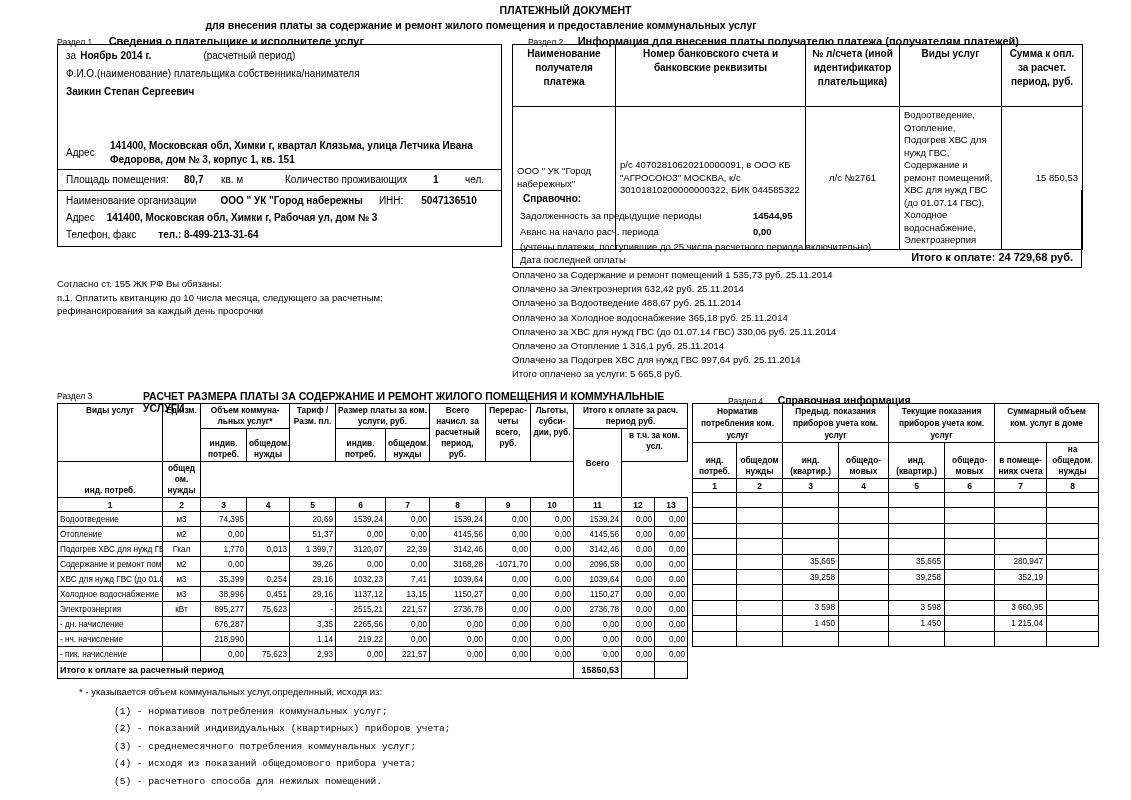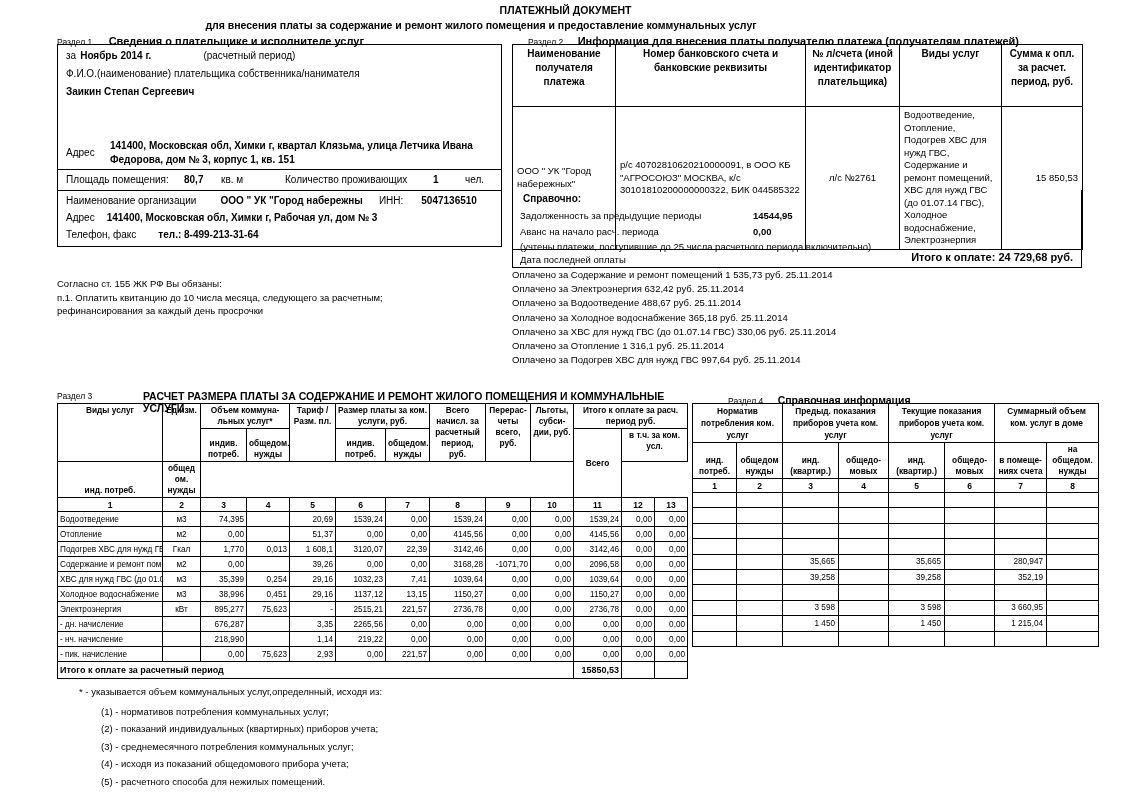--- a/index.html
+++ b/index.html
@@ -193,21 +193,21 @@
   table.r4 tr.numrow td {
     text-align: center; font-weight: bold; font-size: 8.5px; height: 14px;
   }
 
   
   .footer {
     position: absolute; top: 683px; left: 79px; width: 500px;
     font-size: 9.5px; line-height: 17.5px;
   }
   .footer .lead { margin-bottom: 2px; }
-  .footer .item { margin-left: 22px; }
+  .footer .item { margin-left: 35px; font-family: Liberation Mono, monospace; }
 </style>
 </head>
 <body>
 
 <div class="page">
 
   <div class="doc-title">ПЛАТЕЖНЫЙ ДОКУМЕНТ</div>
   <div class="doc-subtitle">для внесения платы за содержание и ремонт жилого помещения и предоставление коммунальных услуг</div>
 
   <div class="r1-head">
@@ -300,20 +300,21 @@
   </div>
 
   <div class="r2-paid">
     <div>Оплачено за Содержание и ремонт помещений 1 535,73 руб. 25.11.2014</div>
     <div>Оплачено за Электроэнергия 632,42 руб. 25.11.2014</div>
     <div>Оплачено за Водоотведение 488,67 руб. 25.11.2014</div>
     <div>Оплачено за Холодное водоснабжение 365,18 руб. 25.11.2014</div>
     <div>Оплачено за ХВС для нужд ГВС (до 01.07.14 ГВС) 330,06 руб. 25.11.2014</div>
     <div>Оплачено за Отопление 1 316,1 руб. 25.11.2014</div>
     <div>Оплачено за Подогрев ХВС для нужд ГВС 997,64 руб. 25.11.2014</div>
+    <div>Итого оплачено за услуги: 5 665,8 руб.</div>
   </div>
 
   <div class="r3-head">
     <span class="section-tag">Раздел 3</span>
     <span class="section-name">РАСЧЕТ РАЗМЕРА ПЛАТЫ ЗА СОДЕРЖАНИЕ И РЕМОНТ ЖИЛОГО ПОМЕЩЕНИЯ И КОММУНАЛЬНЫЕ УСЛУГИ</span>
   </div>
 
   <table class="r3">
     <colgroup>
       <col style="width:105px">
@@ -399,21 +400,21 @@
           <td class="num">0,00</td>
           <td class="num">4145,56</td>
           <td class="num">0,00</td>
           <td class="num">0,00</td>
         </tr>
         <tr>
           <td class="name">Подогрев ХВС для нужд ГВС</td>
           <td class="cctr">Гкал</td>
           <td class="num">1,770</td>
           <td class="num">0,013</td>
-          <td class="num">1 608,1</td>
+          <td class="num">1 399,7</td>
           <td class="num">3120,07</td>
           <td class="num">22,39</td>
           <td class="num">3142,46</td>
           <td class="num">0,00</td>
           <td class="num">0,00</td>
           <td class="num">3142,46</td>
           <td class="num">0,00</td>
           <td class="num">0,00</td>
         </tr>
         <tr>

